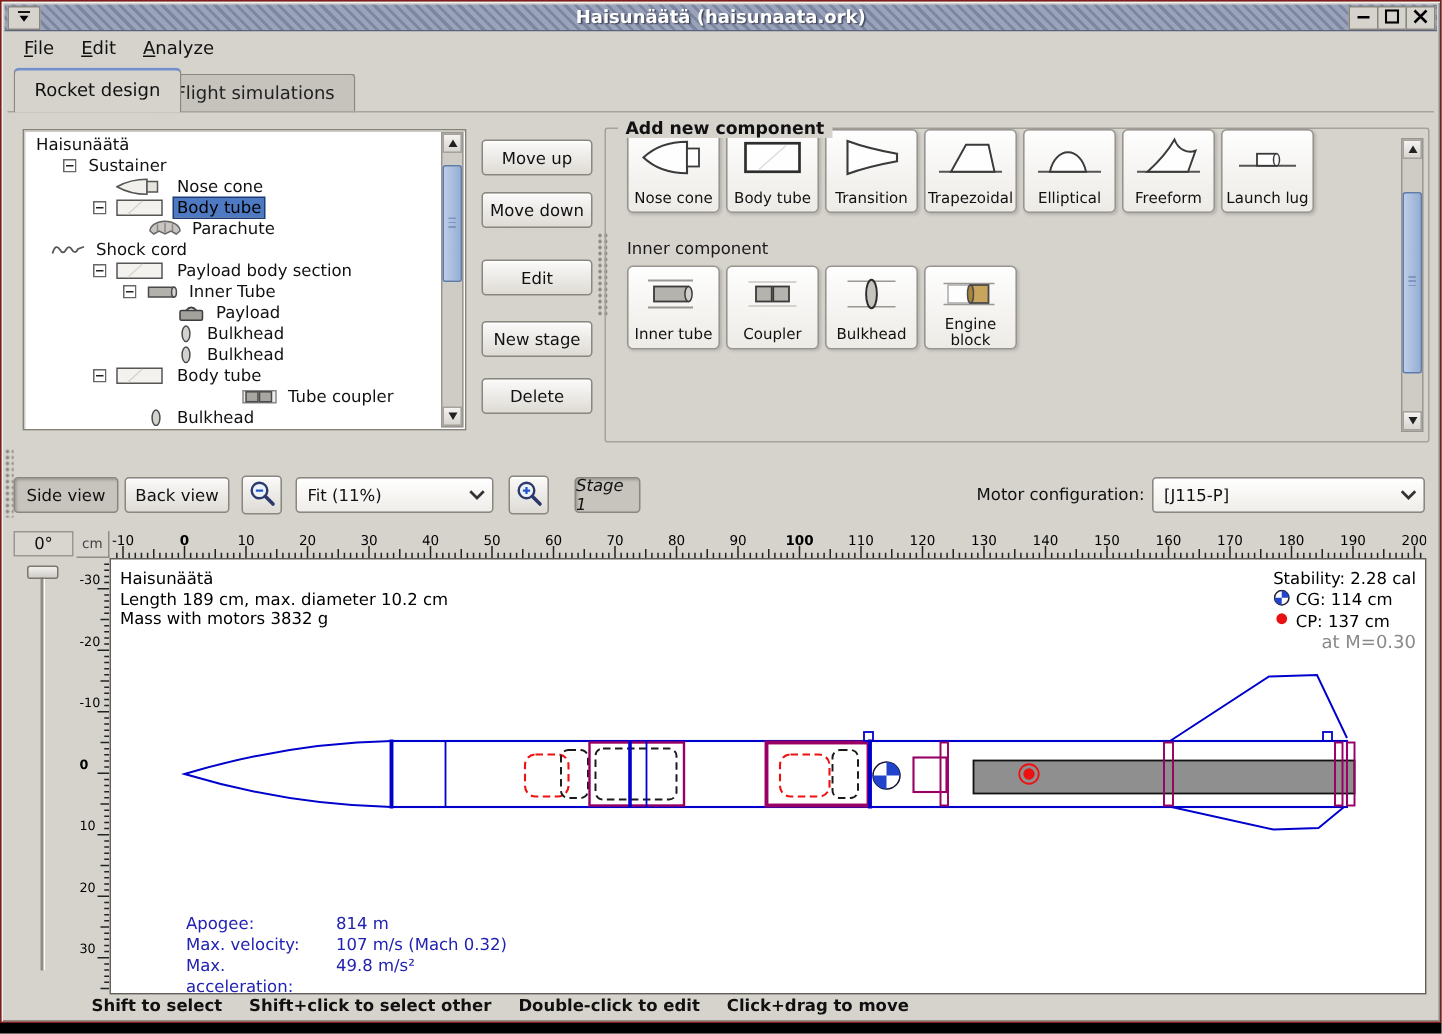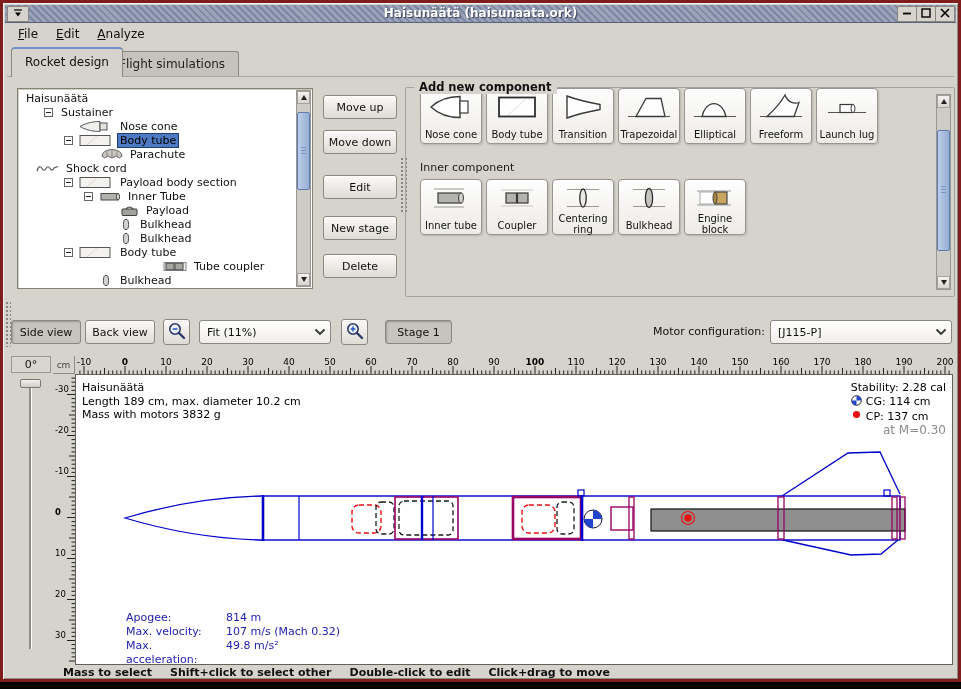--- a/index.html
+++ b/index.html
@@ -5,21 +5,21 @@
   * { box-sizing: border-box; margin: 0; padding: 0; }
   html,body { width: 961px; height: 689px; }
   body {
     position: relative; overflow: hidden; background: #000;
     font-family: "DejaVu Sans", "Liberation Sans", sans-serif;
     font-size: 11px; color: #111;
     -webkit-font-smoothing: antialiased;
   }
   .window {
     position: absolute; left: 0; top: 0; width: 961px; height: 682px;
-    background: #d6d3cd; border: 3px solid #7f1d1d;
+    background: #d6d3cd; border: 1px solid #7f1d1d;
     box-shadow: inset 1px 1px 0 #f2f1ee, inset -1px -1px 0 #8f8c86;
   }
   
   .titlebar {
     position: absolute; left: 2px; top: 2px; right: 2px; height: 18px;
     background: repeating-linear-gradient(45deg, #7c87a2 0 2px, #9aa3b9 2px 5px);
     border-bottom: 1px solid #5a617a;
   }
   .title-text {
     position: absolute; left: 0; right: 0; top: 0; height: 18px; line-height: 17px;
@@ -418,27 +418,20 @@
               <span class="comp-icon"><svg width="48" height="32" viewBox="0 0 48 32">
                   <path d="M8 8 L40 8 M8 24 L40 24" stroke="#c9c6c0" stroke-width="1.1" fill="none"></path>
                   <rect x="13" y="11" width="10.5" height="10" fill="#b5b3ae" stroke="#3a3a3a" stroke-width="1.2"></rect>
                   <rect x="24.5" y="11" width="10.5" height="10" fill="#b5b3ae" stroke="#3a3a3a" stroke-width="1.2"></rect>
                 </svg></span>
               <span class="comp-label">Coupler</span>
             </div>
             <div class="comp-btn">
               <span class="comp-icon"><svg width="48" height="32" viewBox="0 0 48 32">
                   <path d="M8 7.5 L40 7.5 M8 24.5 L40 24.5" stroke="#9a9792" stroke-width="1.1" fill="none"></path>
-                  <ellipse cx="24" cy="16" rx="3.2" ry="9" fill="#eceae5" stroke="#2e2e2e" stroke-width="1.3"></ellipse>
-                </svg></span>
-              <span class="comp-label">Centering ring</span>
-            </div>
-            <div class="comp-btn">
-              <span class="comp-icon"><svg width="48" height="32" viewBox="0 0 48 32">
-                  <path d="M8 7.5 L40 7.5 M8 24.5 L40 24.5" stroke="#9a9792" stroke-width="1.1" fill="none"></path>
                   <ellipse cx="24" cy="16" rx="3.6" ry="9.5" fill="#c6c4bf" stroke="#2e2e2e" stroke-width="1.3"></ellipse>
                 </svg></span>
               <span class="comp-label">Bulkhead</span>
             </div>
             <div class="comp-btn">
               <span class="comp-icon"><svg width="48" height="32" viewBox="0 0 48 32">
                   <path d="M6 9 L40 9 M6 23 L40 23" stroke="#9a9792" stroke-width="1.1" fill="none"></path>
                   <rect x="9" y="10" width="15" height="12" fill="#fdfdfd" stroke="#aaa"></rect>
                   <rect x="24" y="10" width="12" height="12" fill="#c8a45c" stroke="#4a4a4a" stroke-width="1.2"></rect>
                   <ellipse cx="24" cy="16" rx="2" ry="6" fill="#a8843c" stroke="#4a4a4a"></ellipse>
@@ -479,21 +472,21 @@
       </span>
   </div>
   <div class="btn iconbtn" style="left:338px; top:316px;">
     <span><svg width="20" height="20" viewBox="0 0 20 20">
           <circle cx="8" cy="8" r="5.2" fill="#eef2f8" stroke="#2c3a6b" stroke-width="1.6"></circle>
           <line x1="12" y1="12" x2="17" y2="17" stroke="#2c3a6b" stroke-width="2.4" stroke-linecap="round"></line>
           <line x1="5.6" y1="8" x2="10.4" y2="8" stroke="#2255cc" stroke-width="1.5"></line>
           <line x1="8" y1="5.6" x2="8" y2="10.4" stroke="#2255cc" stroke-width="1.5"></line>
         </svg></span>
   </div>
-  <div class="btn pressed" style="left:382px; top:317px; width:67px;">Stage 1</div>
+  <div class="btn pressed" style="left:382px; top:317px; width:44px;font-style:italic;">Stage 1</div>
   <div class="label" style="left:598px; top:322px; width:164px; text-align:right;">Motor configuration:</div>
   <div class="combo" style="left:767px; top:317px; width:182px;">
     <span class="combo-text">[J115-P]</span>
     <span class="combo-arrow">
         <svg width="12" height="8">
           <polyline points="1.5,1.5 6,6 10.5,1.5" fill="none" stroke="#333" stroke-width="1.8"></polyline>
         </svg>
       </span>
   </div>
 
@@ -892,20 +885,20 @@
           <span>107 m/s  (Mach 0.32)</span>
         </div>
         <div class="flight-row">
           <span class="flight-label">Max. acceleration:</span>
           <span>49.8 m/s²</span>
         </div>
       </div>
   </div>
 
   <div class="statusbar" id="statusbar">
-      <span>Mass to select</span>
+      <span>Shift to select</span>
       <span>Shift+click to select other</span>
       <span>Double-click to edit</span>
       <span>Click+drag to move</span>
     </div>
 
   <div class="dots-v" style="left:2px; top:298px; width:6px; height:46px;"></div>
 </div>
 
 </body></html>

